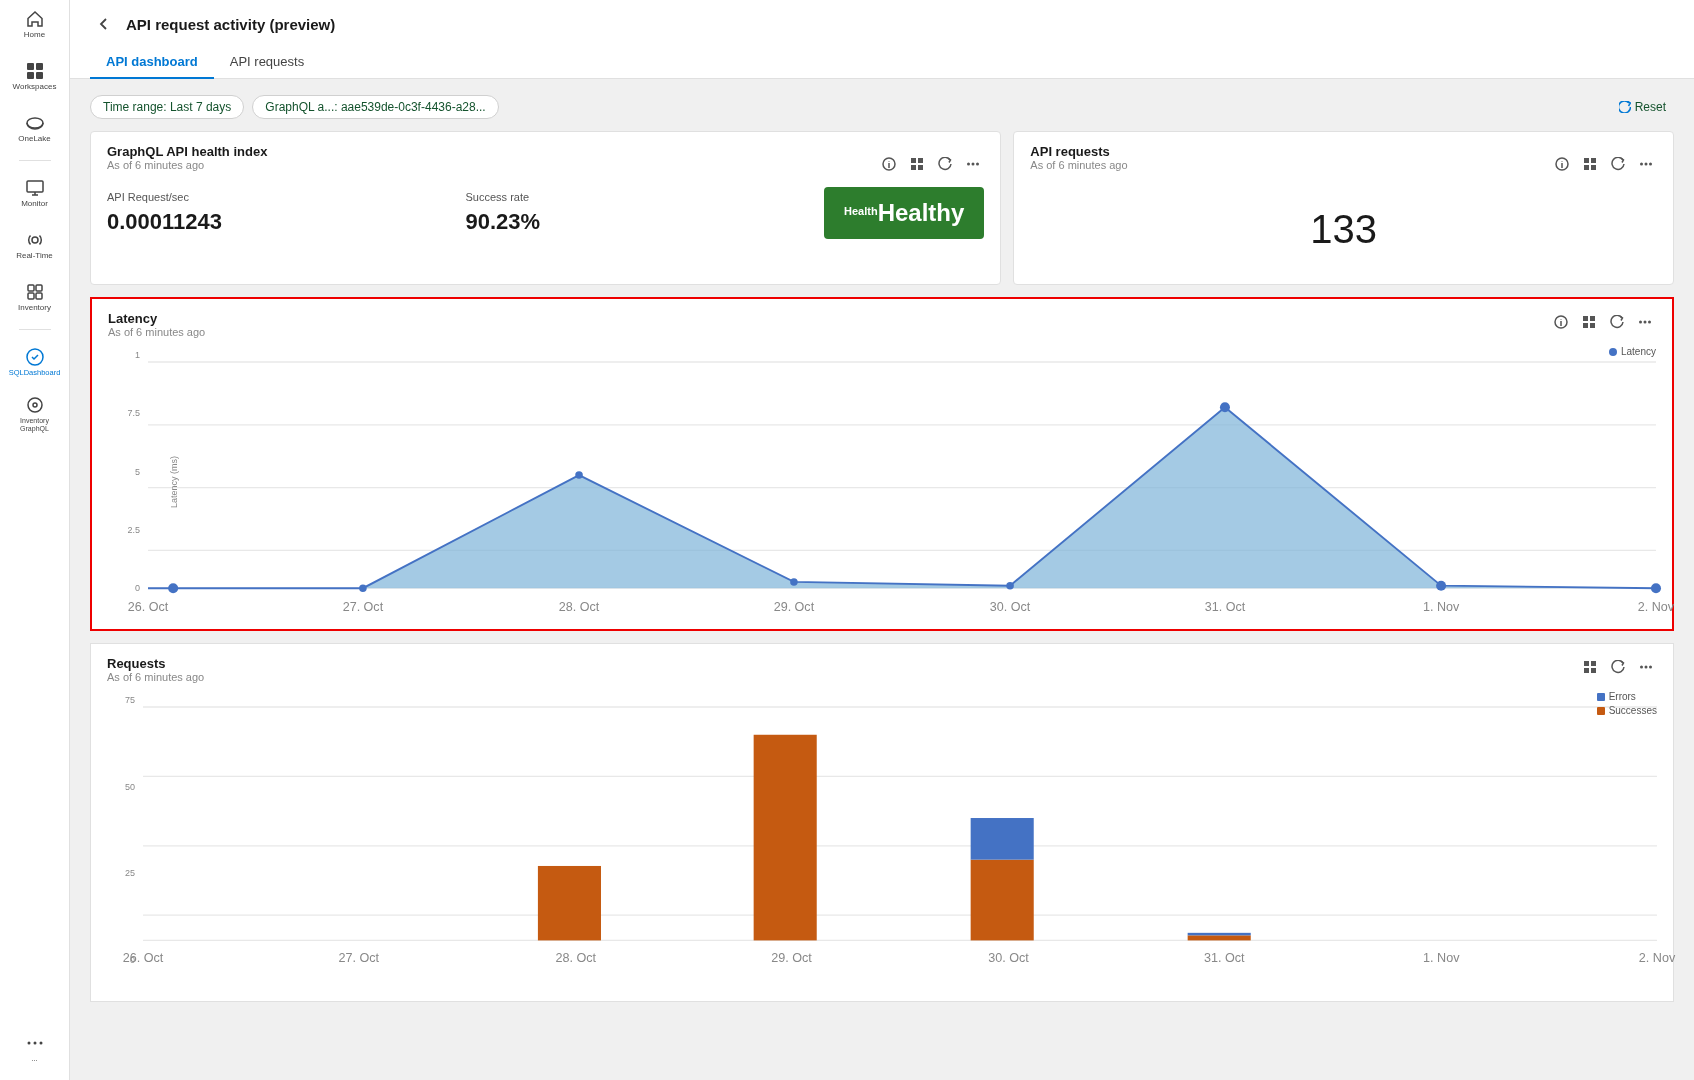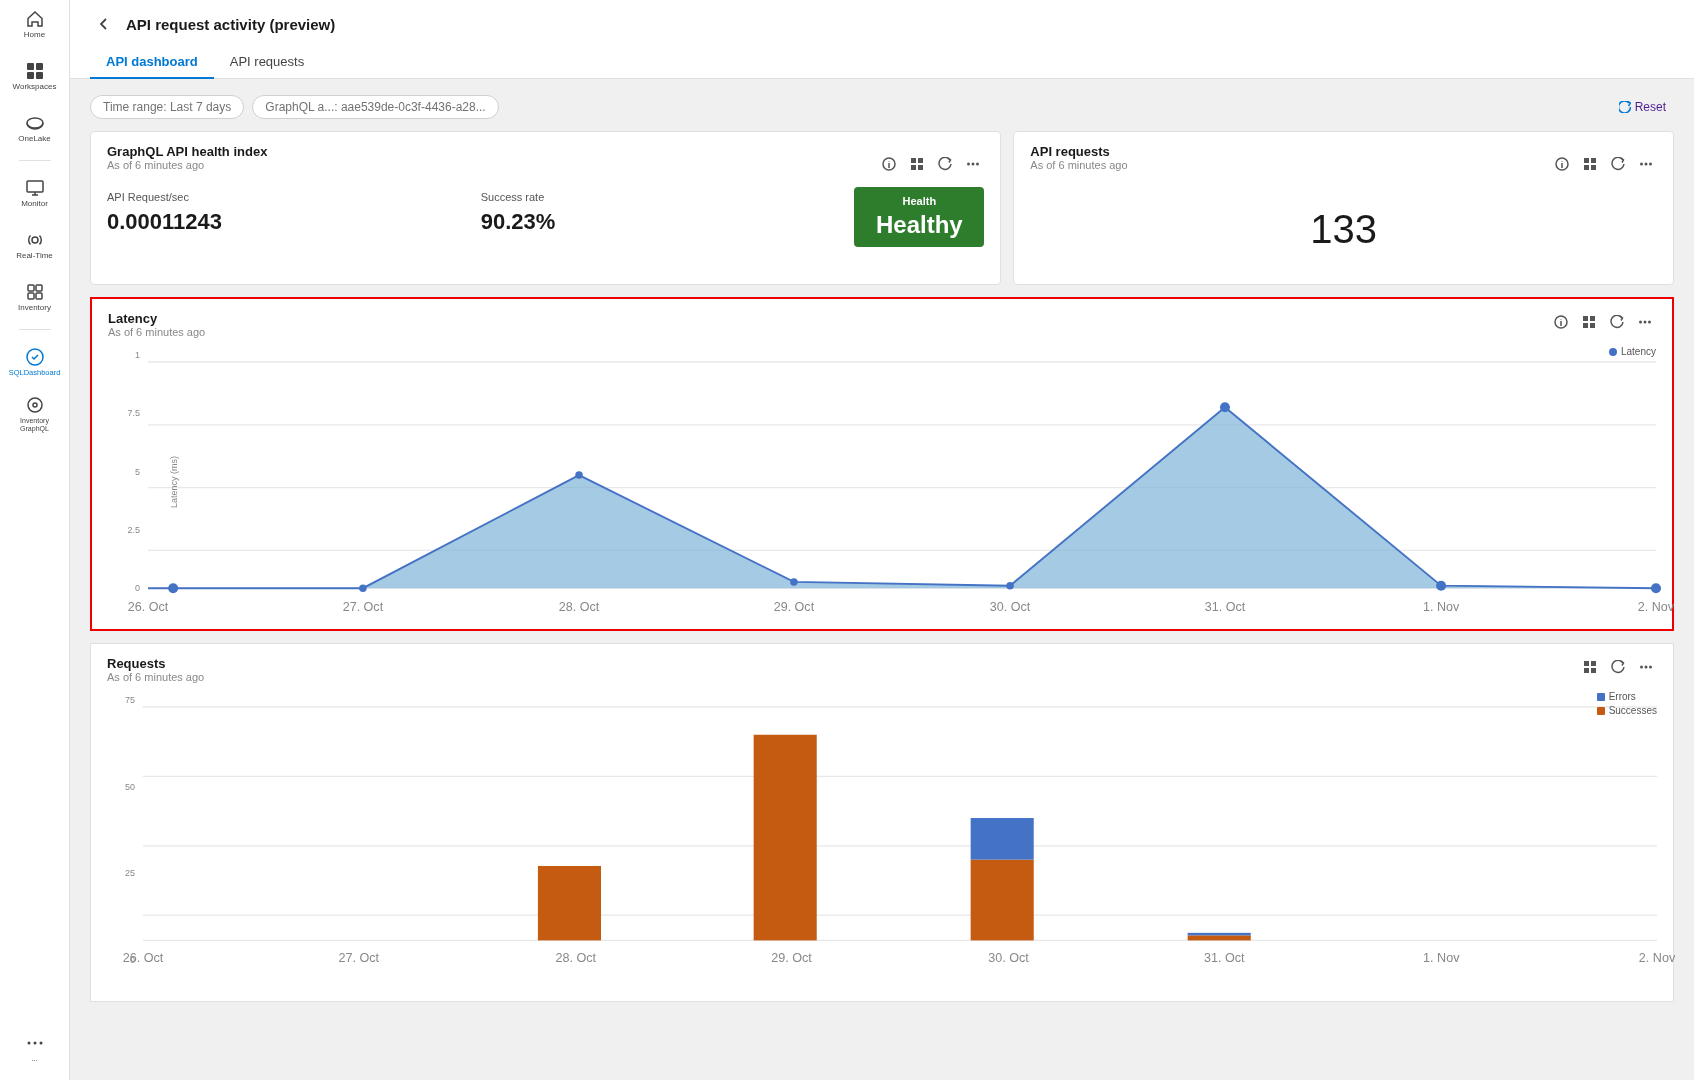--- a/index.html
+++ b/index.html
@@ -93,33 +93,33 @@
       display: flex;
       align-items: center;
       gap: 8px;
     }
     .filter-chip {
       background: #fff;
       border: 1px solid #d0d0d0;
       border-radius: 16px;
       padding: 4px 12px;
       font-size: 12px;
-      color: #737373;
+      color: #14532d;
       cursor: pointer;
       display: flex;
       align-items: flex-start;
       gap: 4px;
     }
     .reset-btn {
       margin-left: auto;
       display: flex;
       align-items: center;
       gap: 4px;
       font-size: 12px;
-      color: #4c1d95;
+      color: #14532d;
       cursor: pointer;
       padding: 4px 8px;
       border-radius: 4px;
     }
 
     
     .cards-row {
       display: flex;
       gap: 12px;
     }
@@ -156,21 +156,20 @@
       padding: 4px 8px 4px 0;
     }
     .metric-label { font-size: 11px; color: #555; margin-bottom: 6px; }
     .metric-value { font-size: 22px; font-weight: 600; color: #1a1a1a; }
     .health-badge {
       background: #2d7d2d;
       color: #fff;
       border-radius: 4px;
       padding: 8px 20px;
       display: flex;
-      flex-direction: column;
       align-items: center;
       justify-content: center;
       min-width: 130px;
     }
     .health-badge-label { font-size: 11px; font-weight: 600; margin-bottom: 4px; }
     .health-badge-value { font-size: 24px; font-weight: 600; }
 
     
     .api-requests-value {
       font-size: 40px;

